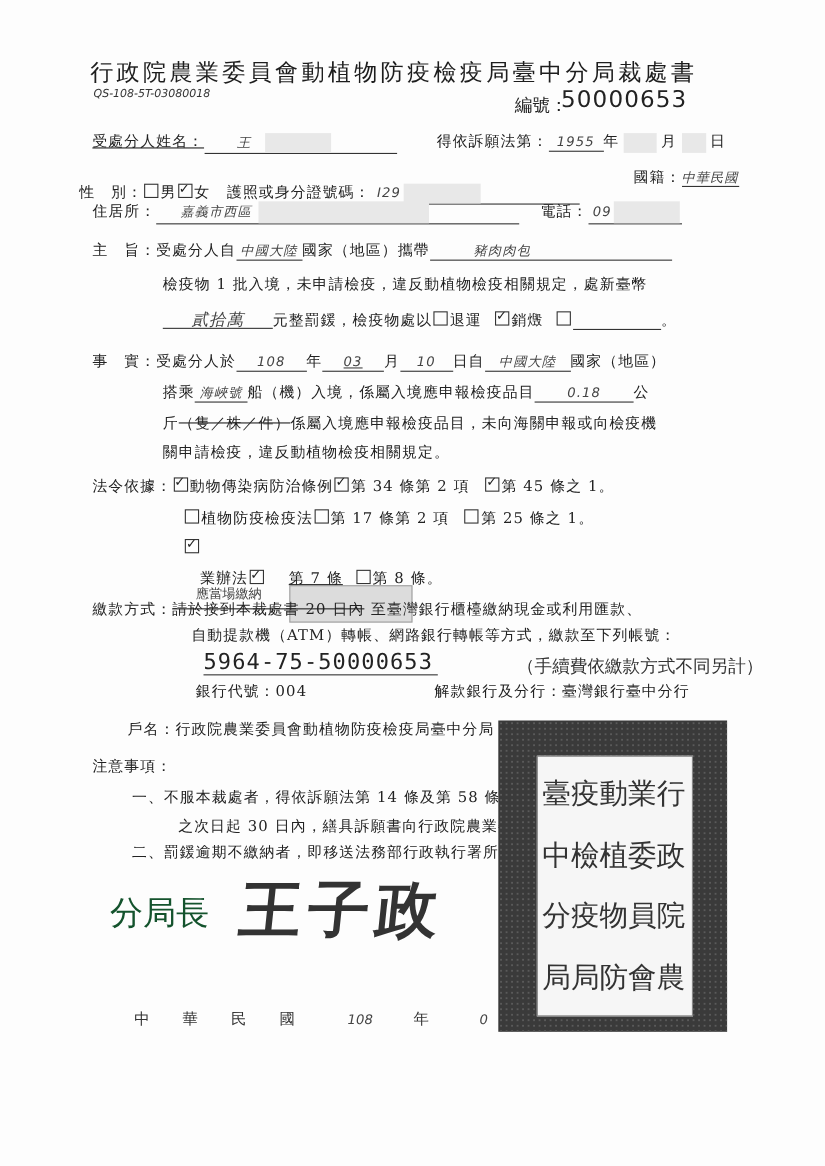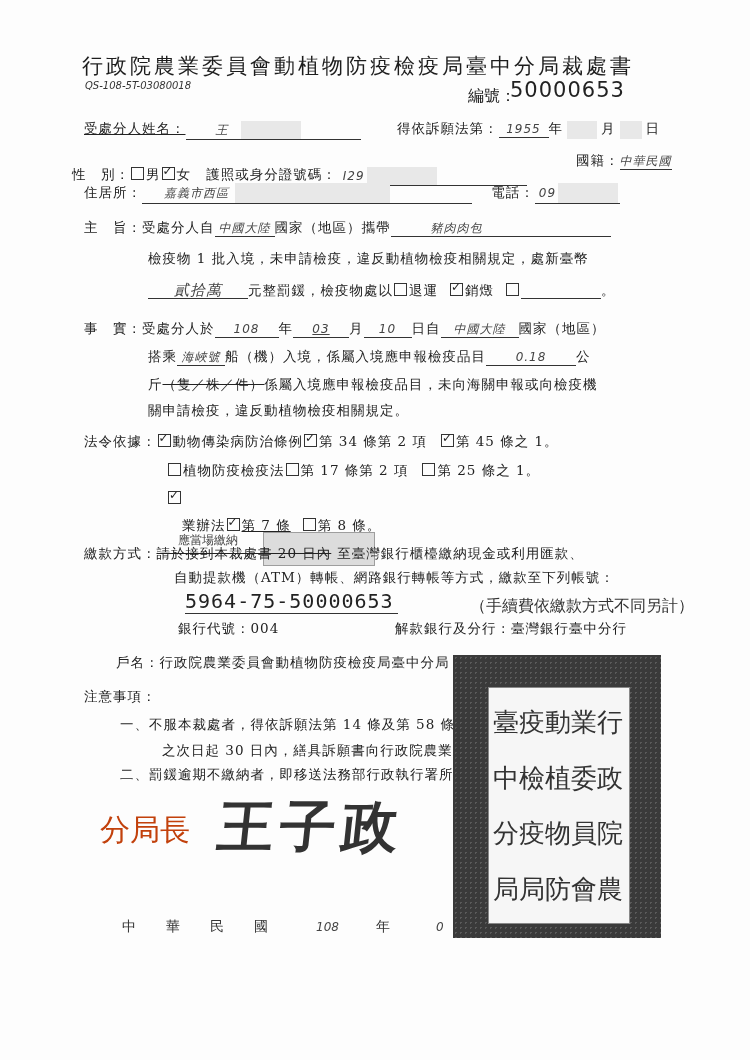--- a/index.html
+++ b/index.html
@@ -19,21 +19,21 @@
   .box.checked::after { content: "✓"; position: absolute; left: 0px; top: -4px; font-size: 12px; font-family: "DejaVu Sans", sans-serif; }
   .redact { display: inline-block; background: #e8e8e8; vertical-align: middle; }
   .strike { text-decoration: line-through; }
   .acct { left: 185px; top: 589px; font-family: "DejaVu Sans Mono", monospace; font-size: 20px; border-bottom: 1px solid #333; padding-right: 4px; letter-spacing: 1px; }
   .seal-bg { left: 453px; top: 655px; width: 208px; height: 283px; background: #3a3a3a;
     background-image: radial-gradient(#5a5a5a 1px, transparent 1px); background-size: 5px 5px; }
   .seal-inner { position: absolute; left: 35px; top: 32px; width: 140px; height: 235px; background: #f6f6f6; border: 1px solid #888; }
   .seal-chars { position: absolute; inset: 6px; display: grid; grid-template-columns: repeat(4, 1fr); grid-template-rows: repeat(5, 1fr);
     font-size: 26px; color: #333; text-align: center; line-height: 1; writing-mode: vertical-rl; }
   .seal-chars span { display: flex; align-items: center; justify-content: center; writing-mode: horizontal-tb; font-weight: 300; font-family: "DejaVu Sans", sans-serif; }
-  .signature-label { left: 100px; top: 810px; font-size: 30px; font-family: "DejaVu Sans", sans-serif; color: #c2410c; }
+  .signature-label { left: 100px; top: 810px; font-size: 30px; font-family: "DejaVu Sans", sans-serif; color: #14532d; }
   .signature { left: 218px; top: 790px; font-size: 56px; font-weight: bold; color: #333; font-family: "DejaVu Sans", sans-serif; letter-spacing: 6px; transform: skewX(-6deg); }
   .date-row { left: 122px; top: 918px; font-size: 14px; color: #333; }
   .date-row span { display: inline-block; }
 </style>
 </head>
 <body>
 
 <div class="abs title">行政院農業委員會動植物防疫檢疫局臺中分局裁處書</div>
 <div class="abs refcode">QS-108-5T-03080018</div>
 <div class="abs serial-label">編號：</div>
@@ -81,21 +81,21 @@
 <div class="abs row" style="left:84px; top:433px;">
   <span>法令依據：</span><span class="box checked"></span><span>動物傳染病防治條例</span><span class="box checked"></span><span>第 34 條第 2 項</span><span class="box checked" style="margin-left:14px;"></span><span>第 45 條之 1。</span>
 </div>
 <div class="abs row" style="left:167px; top:462px;">
   <span class="box"></span><span>植物防疫檢疫法</span><span class="box"></span><span>第 17 條第 2 項</span><span class="box" style="margin-left:14px;"></span><span>第 25 條之 1。</span>
 </div>
 <div class="abs row" style="left:167px; top:490px;">
   <span class="box checked"></span>
 </div>
 <div class="abs row" style="left:182px; top:517px;">
-  <span>業辦法</span><span class="box checked"></span><span style="text-decoration:underline;">第 7 條</span><span class="box" style="margin-left:12px;"></span><span style="">第 8 條。</span>
+  <span>業辦法</span><span class="box checked"></span><span style="text-decoration:underline;margin-left:21px;">第 7 條</span><span class="box" style="margin-left:12px;"></span><span style="">第 8 條。</span>
 </div>
 
 <div class="abs" style="left:178px; top:532px; font-size:12px; color:#444;">應當場繳納</div>
 <div class="abs" style="left:263px; top:532px; width:110px; height:32px; background:#cfcfcf; border:1px solid #777; opacity:0.7;"></div>
 <div class="abs row" style="left:84px; top:545px;">
   <span>繳款方式：</span><span class="strike">請於接到本裁處書 20 日內</span><span style="margin-left:6px;">至臺灣銀行櫃檯繳納現金或利用匯款、</span>
 </div>
 <div class="abs row" style="left:174px; top:569px;">自動提款機（ATM）轉帳、網路銀行轉帳等方式，繳款至下列帳號：</div>
 <div class="abs acct">5964-75-50000653</div>
 <div class="abs" style="left:470px; top:596px; font-size:16px; color:#333;">（手續費依繳款方式不同另計）</div>

